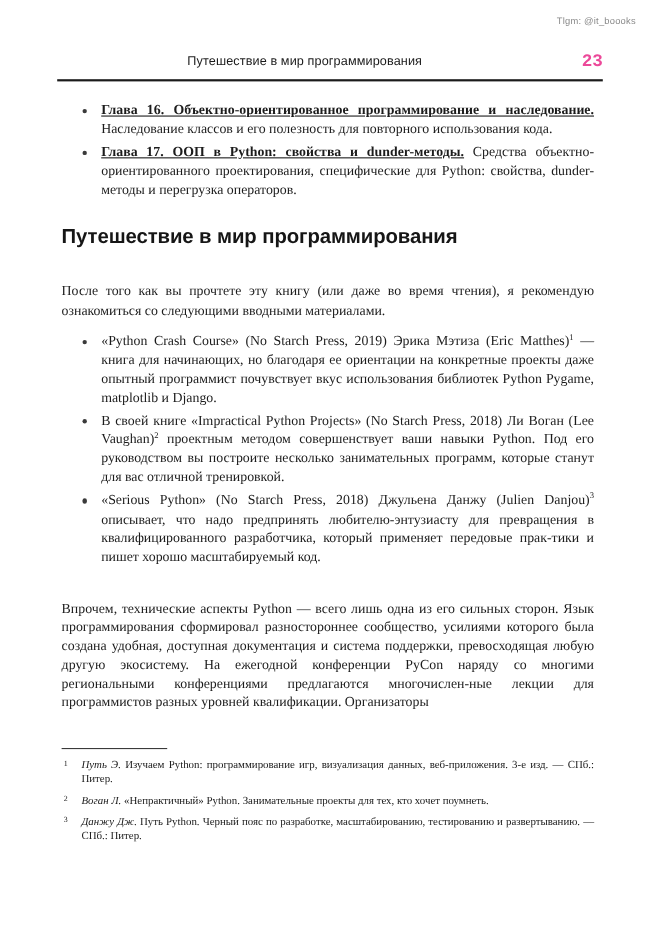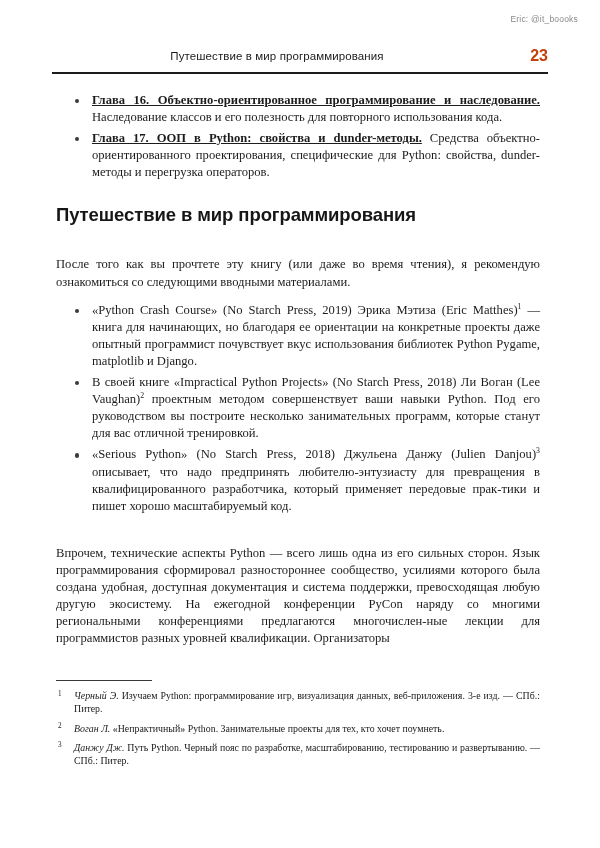--- a/index.html
+++ b/index.html
@@ -49,24 +49,24 @@
     text-align: center;
     font-family: "Liberation Sans", "DejaVu Sans", sans-serif;
     font-size: 11.5px;
     color: #1b1b1b;
     letter-spacing: 0.1px;
   }
   .runhead-folio {
     position: absolute;
     right: 0;
     top: -3px;
-    font-family: Liberation Sans, sans-serif;
+    font-family: Liberation Mono, monospace;
     font-weight: bold;
     font-size: 16px;
-    color: #c2410c;
+    color: #ec4899;
     text-align: center;
   }
   .runhead-rule {
     position: absolute;
     top: 72px;
     left: 52px;
     right: 52px;
     height: 1.6px;
     background: #1b1b1b;
   }
@@ -166,21 +166,21 @@
     font-size: 7.2px;
     color: #202020;
   }
   .fn i { font-style: italic; }
 </style>
 </head>
 <body>
 
 <div class="page">
 
-  <div class="watermark">Eric: @it_boooks</div>
+  <div class="watermark">Tlgm: @it_boooks</div>
 
   <div class="runhead">
     <div class="runhead-title">Путешествие в мир программирования</div>
     <div class="runhead-folio">23</div>
   </div>
   <div class="runhead-rule"></div>
 
   <div class="content">
 
     <ul class="blist">
@@ -210,21 +210,21 @@
     </ul>
 
     <p class="gap-before">Впрочем, технические аспекты Python — всего лишь одна из его сильных сторон. Язык программирования сформировал разностороннее сообщество, усилиями которого была создана удобная, доступная документация и система поддержки, превосходящая любую другую экосистему. На ежегодной конференции PyCon наряду со многими региональными конференциями предлагаются многочислен-ные лекции для программистов разных уровней квалификации. Организаторы</p>
 
   </div>
 
   <div class="footnotes">
     <div class="fn-rule"></div>
 
     <div class="fn">
-      <span class="fn-num">1</span><i>Черный Э.</i><span> Изучаем Python: программирование игр, визуализация данных, веб-приложения. 3-е изд. — СПб.: Питер.</span>
+      <span class="fn-num">1</span><i>Путь Э.</i><span> Изучаем Python: программирование игр, визуализация данных, веб-приложения. 3-е изд. — СПб.: Питер.</span>
     </div>
 
     <div class="fn">
       <span class="fn-num">2</span><i>Воган Л.</i><span> «Непрактичный» Python. Занимательные проекты для тех, кто хочет поумнеть.</span>
     </div>
 
     <div class="fn">
       <span class="fn-num">3</span><i>Данжу Дж.</i><span> Путь Python. Черный пояс по разработке, масштабированию, тестированию и развертыванию. — СПб.: Питер.</span>
     </div>
   </div>

